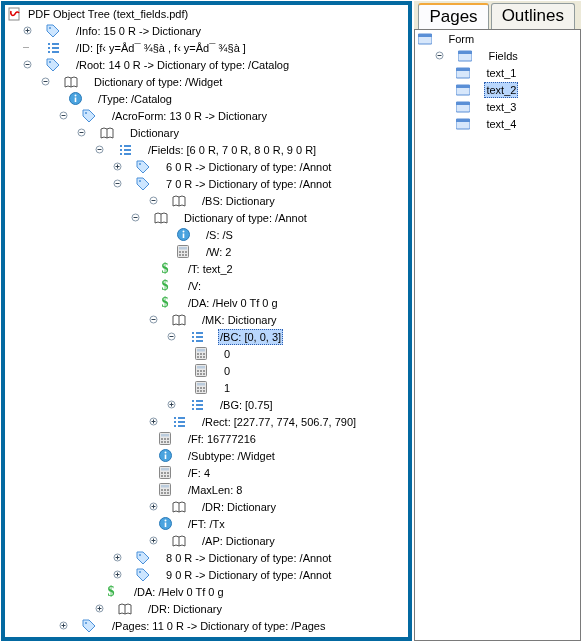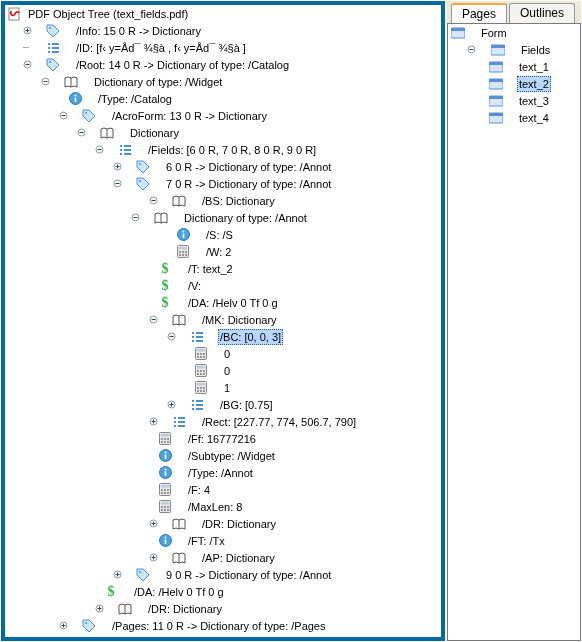--- a/index.html
+++ b/index.html
@@ -38,21 +38,21 @@
     background: #ece9d8;
   }
   .tab {
     padding: 2px 10px 2px 10px;
     border: 1px solid #919b9c;
     border-bottom: none;
     border-top-left-radius: 3px;
     border-top-right-radius: 3px;
     margin-right: 2px;
     background: #f4f3ee;
-    font-size: 12px;
+    font-size: 17px;
   }
   .tab.active {
     background: #fcfcfe;
     border-top: 2px solid #f2a83b;
   }
   .right-tree {
     flex: 1;
     border: 1px solid #7a7a7a;
     background: #fff;
     overflow: auto;
@@ -517,31 +517,20 @@
               <circle cx="6.5" cy="6.5" r="6" fill="#4aa3df" stroke="#2a7ab8"></circle>
               <circle cx="6.5" cy="3.5" r="1" fill="#fff"></circle>
               <rect x="5.7" y="5.5" width="1.6" height="4.5" fill="#fff"></rect>
             </svg>
           </span>
           <span class="label">/Subtype: /Widget</span>
         </div>
         <div class="node">
           <span class="spacer" style="width: 140px;"></span>
           <span class="icon">
-            <svg width="13" height="13">
-              <circle cx="6.5" cy="6.5" r="6" fill="#4aa3df" stroke="#2a7ab8"></circle>
-              <circle cx="6.5" cy="3.5" r="1" fill="#fff"></circle>
-              <rect x="5.7" y="5.5" width="1.6" height="4.5" fill="#fff"></rect>
-            </svg>
-          </span>
-          <span class="label">/Type: /Annot</span>
-        </div>
-        <div class="node">
-          <span class="spacer" style="width: 140px;"></span>
-          <span class="icon">
             <svg width="12" height="13">
               <rect x="0.5" y="0.5" width="11" height="12" rx="1" fill="#e8e8e8" stroke="#888"></rect>
               <rect x="2" y="2" width="8" height="2.5" fill="#bcd"></rect>
               <rect x="2" y="6" width="2" height="2" fill="#999"></rect>
               <rect x="5" y="6" width="2" height="2" fill="#999"></rect>
               <rect x="8" y="6" width="2" height="2" fill="#999"></rect>
               <rect x="2" y="9" width="2" height="2" fill="#999"></rect>
               <rect x="5" y="9" width="2" height="2" fill="#999"></rect>
               <rect x="8" y="9" width="2" height="2" fill="#999"></rect>
             </svg>
@@ -601,20 +590,37 @@
               <line x1="4.5" y1="2.5" x2="4.5" y2="6.5" stroke="#345"></line>
             </svg>
           </span>
           <span class="icon">
             <svg width="14" height="12">
               <path d="M1 2 Q4 0 7 2 Q10 0 13 2 L13 11 Q10 9 7 11 Q4 9 1 11 Z" fill="#fff" stroke="#555"></path>
               <line x1="7" y1="2" x2="7" y2="11" stroke="#555"></line>
             </svg>
           </span>
           <span class="label">/AP: Dictionary</span>
+        </div>
+        <div class="node">
+          <span class="spacer" style="width: 94px;"></span>
+          <span class="toggle">
+            <svg width="9" height="9">
+              <circle cx="4.5" cy="4.5" r="3.5" fill="#fff" stroke="#89a"></circle>
+              <line x1="2.5" y1="4.5" x2="6.5" y2="4.5" stroke="#345"></line>
+              <line x1="4.5" y1="2.5" x2="4.5" y2="6.5" stroke="#345"></line>
+            </svg>
+          </span>
+          <span class="icon">
+            <svg width="14" height="14">
+              <path d="M1 1 L7 1 L13 7 L7 13 L1 7 Z" fill="#cde6ff" stroke="#4a90d9"></path>
+              <circle cx="4" cy="4" r="1" fill="#4a90d9"></circle>
+            </svg>
+          </span>
+          <span class="label">8 0 R -&gt; Dictionary of type: /Annot</span>
         </div>
         <div class="node">
           <span class="spacer" style="width: 94px;"></span>
           <span class="toggle">
             <svg width="9" height="9">
               <circle cx="4.5" cy="4.5" r="3.5" fill="#fff" stroke="#89a"></circle>
               <line x1="2.5" y1="4.5" x2="6.5" y2="4.5" stroke="#345"></line>
               <line x1="4.5" y1="2.5" x2="4.5" y2="6.5" stroke="#345"></line>
             </svg>
           </span>

